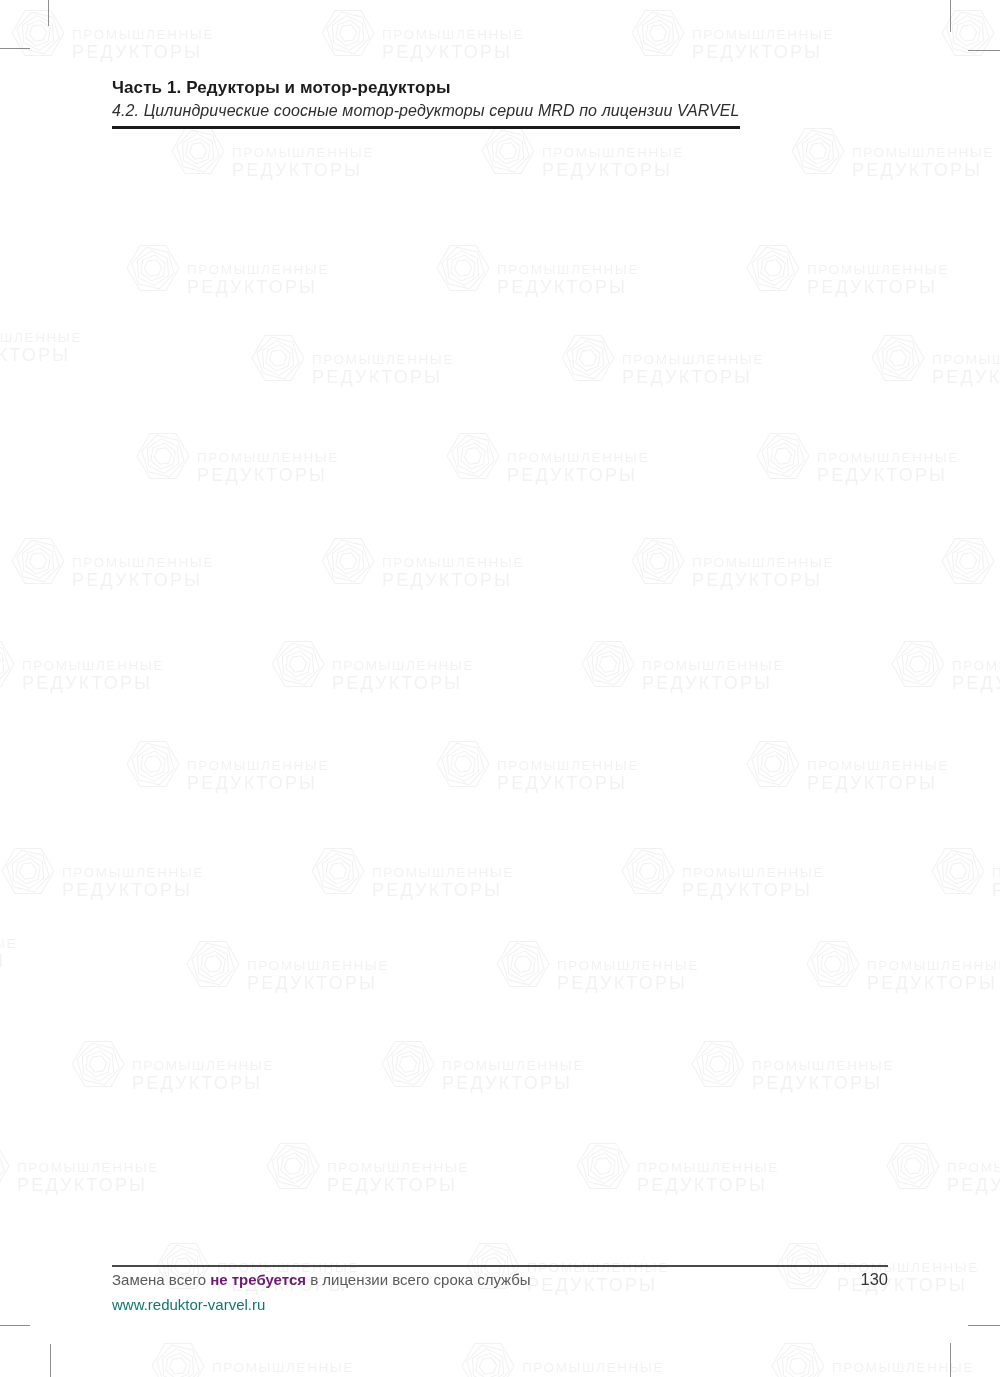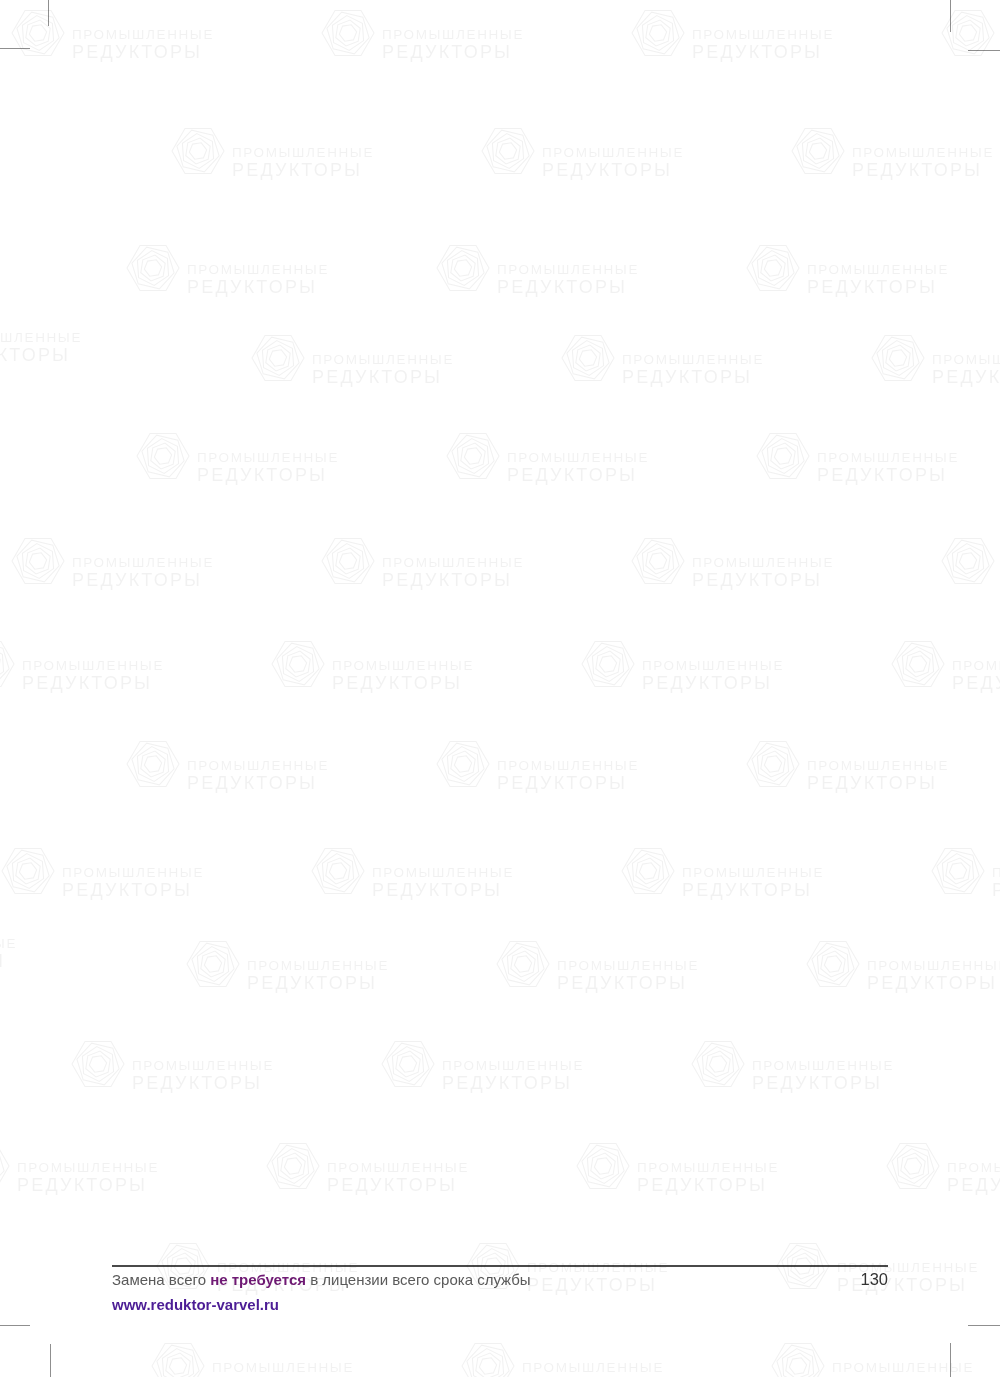--- a/index.html
+++ b/index.html
@@ -14,21 +14,21 @@
 
   
   .tbl-wrap{position:absolute;left:115px;}
   .dim-table{border-collapse:collapse;table-layout:fixed;width:773px;background:#fff;
              border:2.6px solid #141414;}
 
   
   .footer-rule{position:absolute;left:112px;top:1265px;width:776px;height:1.6px;background:#4a4a4a;}
   .footer-note{position:absolute;left:112px;top:1271px;font-size:15px;color:#5a5a5a;}
   .footer-note b{color:#701a75;}
-  .footer-url{position:absolute;left:112px;top:1296px;font-size:15px;color:#4c1d95;font-weight:bold;}
+  .footer-url{position:absolute;left:112px;top:1296px;font-size:15px;color:#0f766e;}
   .page-number{position:absolute;left:800px;top:1270px;width:88px;text-align:right;
                font-size:16.5px;color:#333;}
 
   
   #wm-layer{position:absolute;left:0;top:0;width:1000px;height:1377px;z-index:20;pointer-events:none;}
   .wm{position:absolute;display:flex;align-items:flex-end;color:rgba(0,0,0,0.055);white-space:nowrap;}
   .wm-logo{width:56px;height:56px;flex:none;margin-right:6px;}
   .wm-text{margin-bottom:-2px;}
   .wm-l1{font-size:13.5px;letter-spacing:1.6px;}
   .wm-l2{font-size:18px;letter-spacing:2.2px;}
@@ -43,20 +43,25 @@
 
   <div class="crop" style="left:48px;top:0;width:1.3px;height:26px;"></div>
   <div class="crop" style="left:0;top:48px;width:30px;height:1.3px;"></div>
   <div class="crop" style="left:950px;top:0;width:1.3px;height:32px;"></div>
   <div class="crop" style="left:968px;top:50px;width:32px;height:1.3px;"></div>
   <div class="crop" style="left:0;top:1325px;width:30px;height:1.3px;"></div>
   <div class="crop" style="left:50px;top:1344px;width:1.3px;height:33px;"></div>
   <div class="crop" style="left:968px;top:1325px;width:32px;height:1.3px;"></div>
   <div class="crop" style="left:950px;top:1343px;width:1.3px;height:34px;"></div>
 
+  <div class="header">
+    <div class="title">Часть 1. Редукторы и мотор-редукторы</div>
+    <div class="subtitle">4.2. Цилиндрические соосные мотор-редукторы серии MRD по лицензии VARVEL</div>
+    <div class="hrule"></div>
+  </div>
 
   <div class="tbl-wrap" style="top:143px;" id="table1-wrap">
       <table class="dim-table">
         <colgroup>
           <col style="width: 90px;">
           <col style="width: 75.8889px;">
           <col style="width: 75.8889px;">
           <col style="width: 75.8889px;">
           <col style="width: 75.8889px;">
           <col style="width: 75.8889px;">

